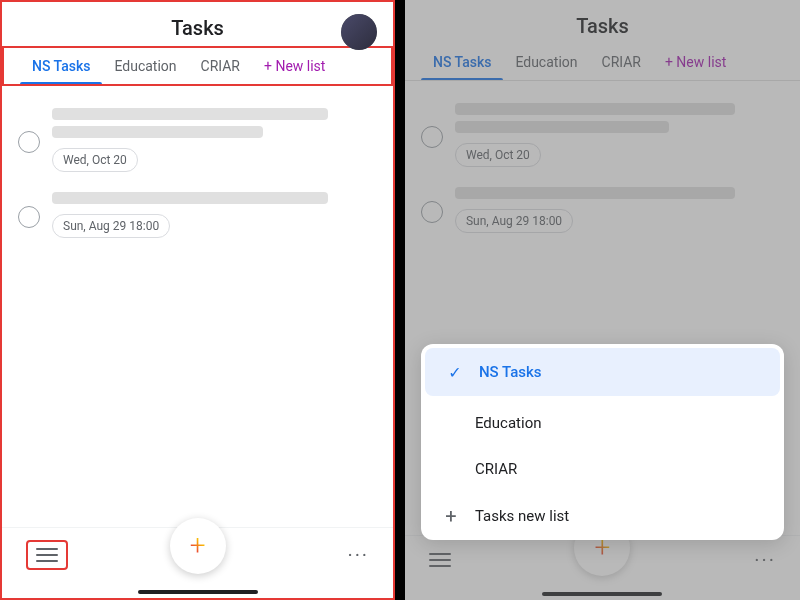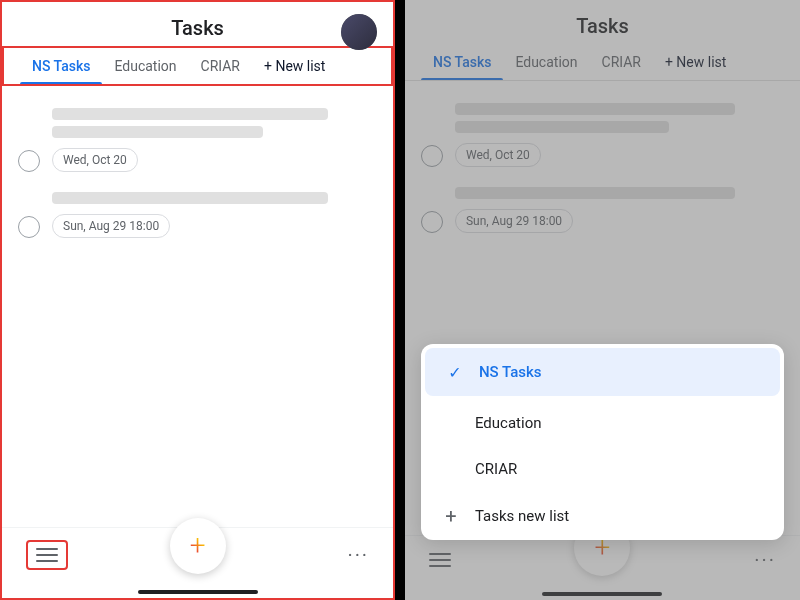--- a/index.html
+++ b/index.html
@@ -89,33 +89,33 @@
       position: absolute;
       bottom: 0;
       left: 0;
       right: 0;
       height: 2px;
       background: #1a73e8;
       border-radius: 2px 2px 0 0;
     }
 
     .tab.new-list {
-      color: #0f172a;
+      color: #a21caf;
     }
 
     
     .task-list {
       flex: 1;
       padding: 12px 0;
       overflow-y: auto;
     }
 
     .task-item {
       display: flex;
-      align-items: flex-end;
+      align-items: center;
       padding: 10px 16px;
       gap: 12px;
     }
 
     .task-radio {
       width: 22px;
       height: 22px;
       border: 1.5px solid #9aa0a6;
       border-radius: 50%;
       flex-shrink: 0;

